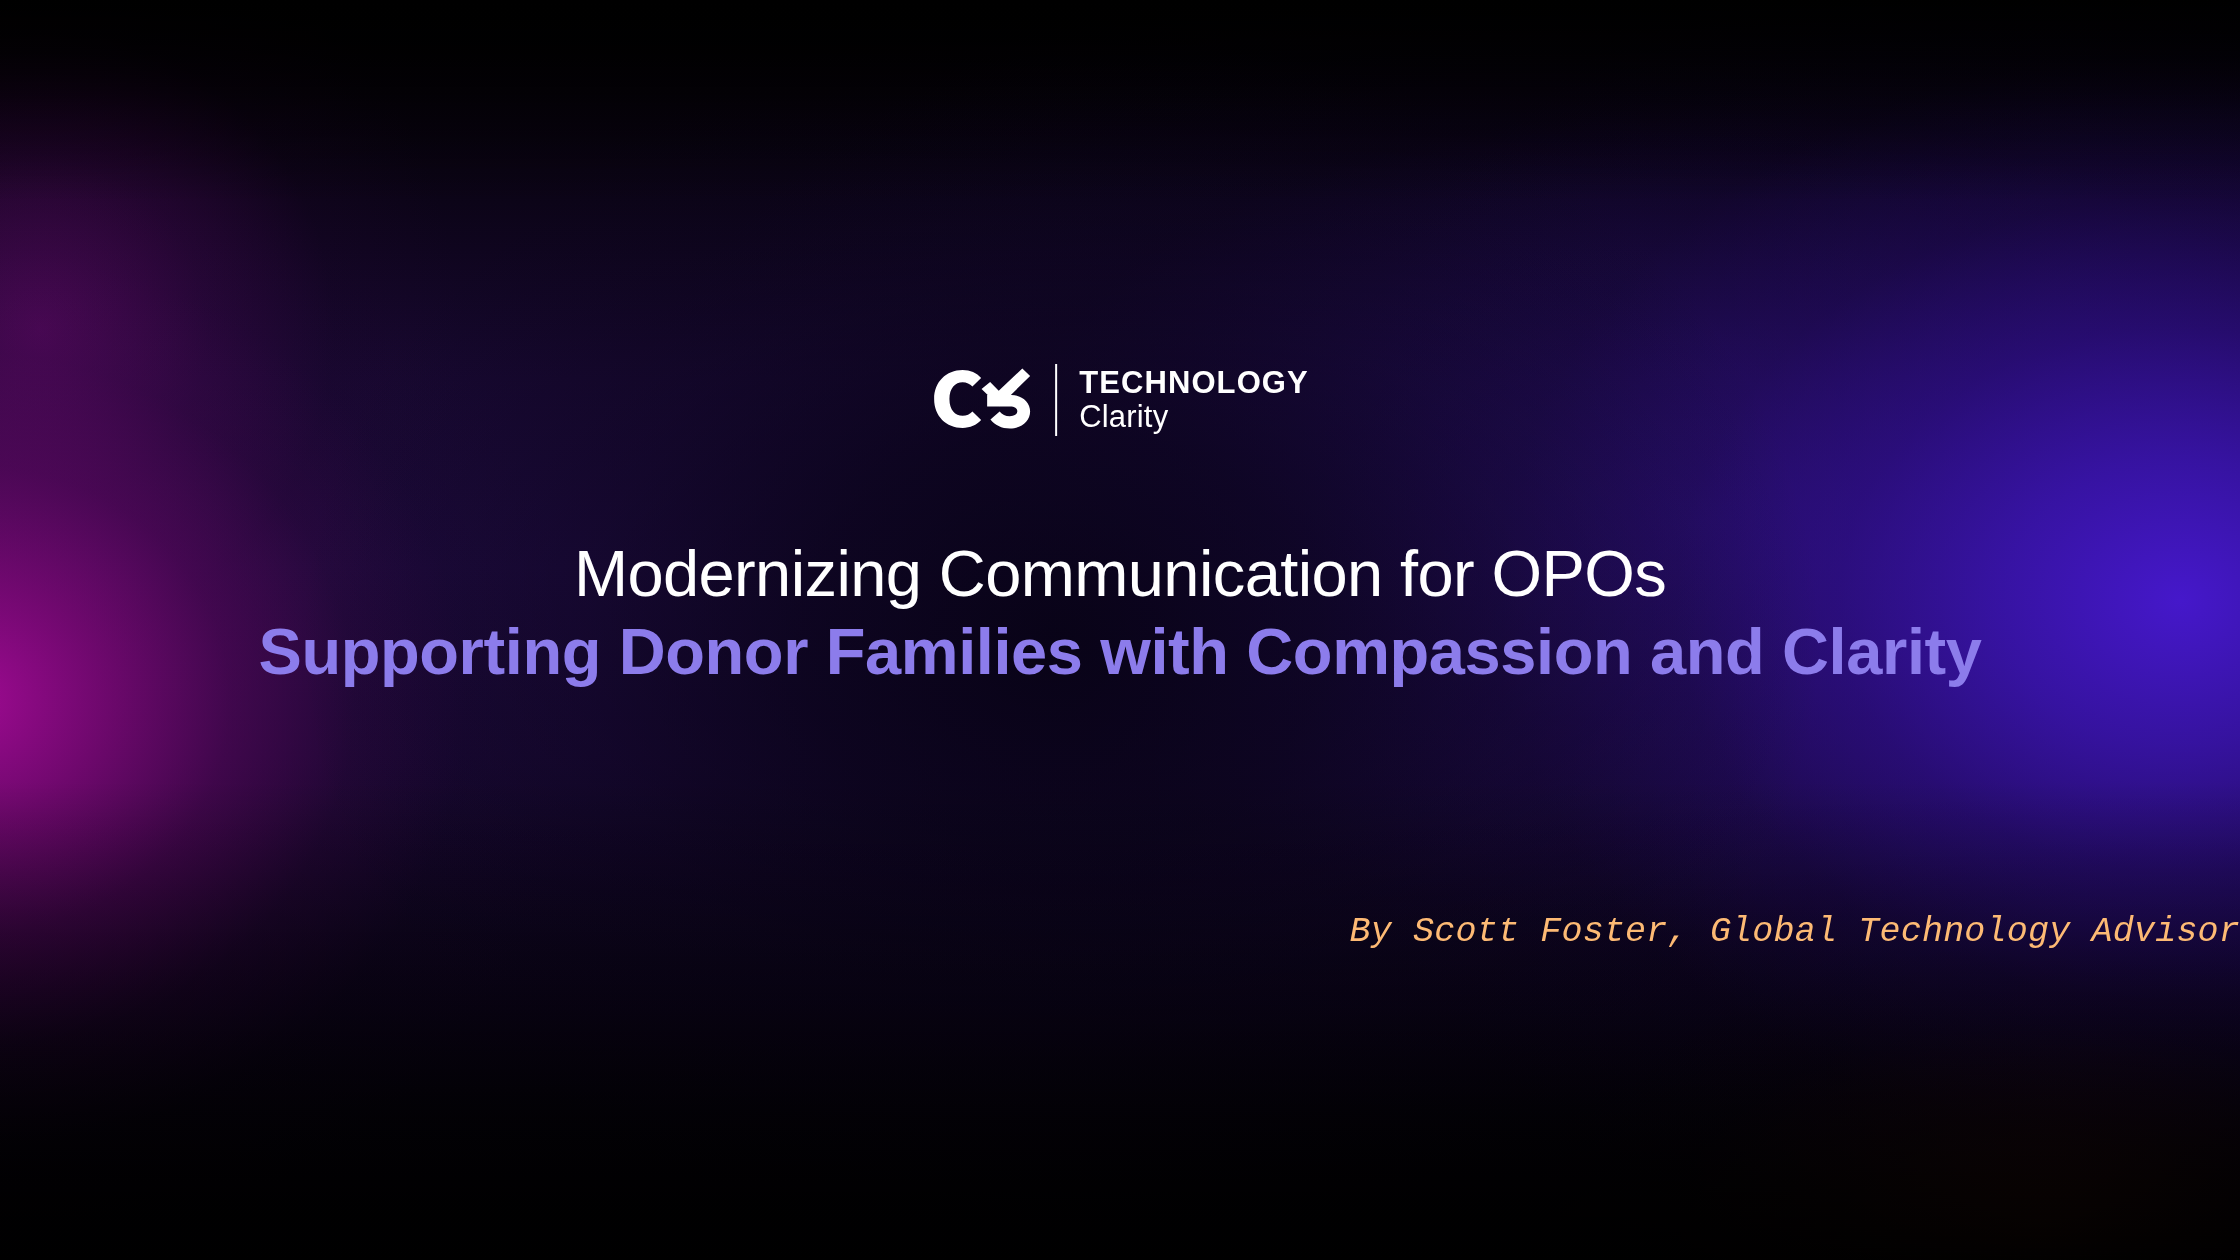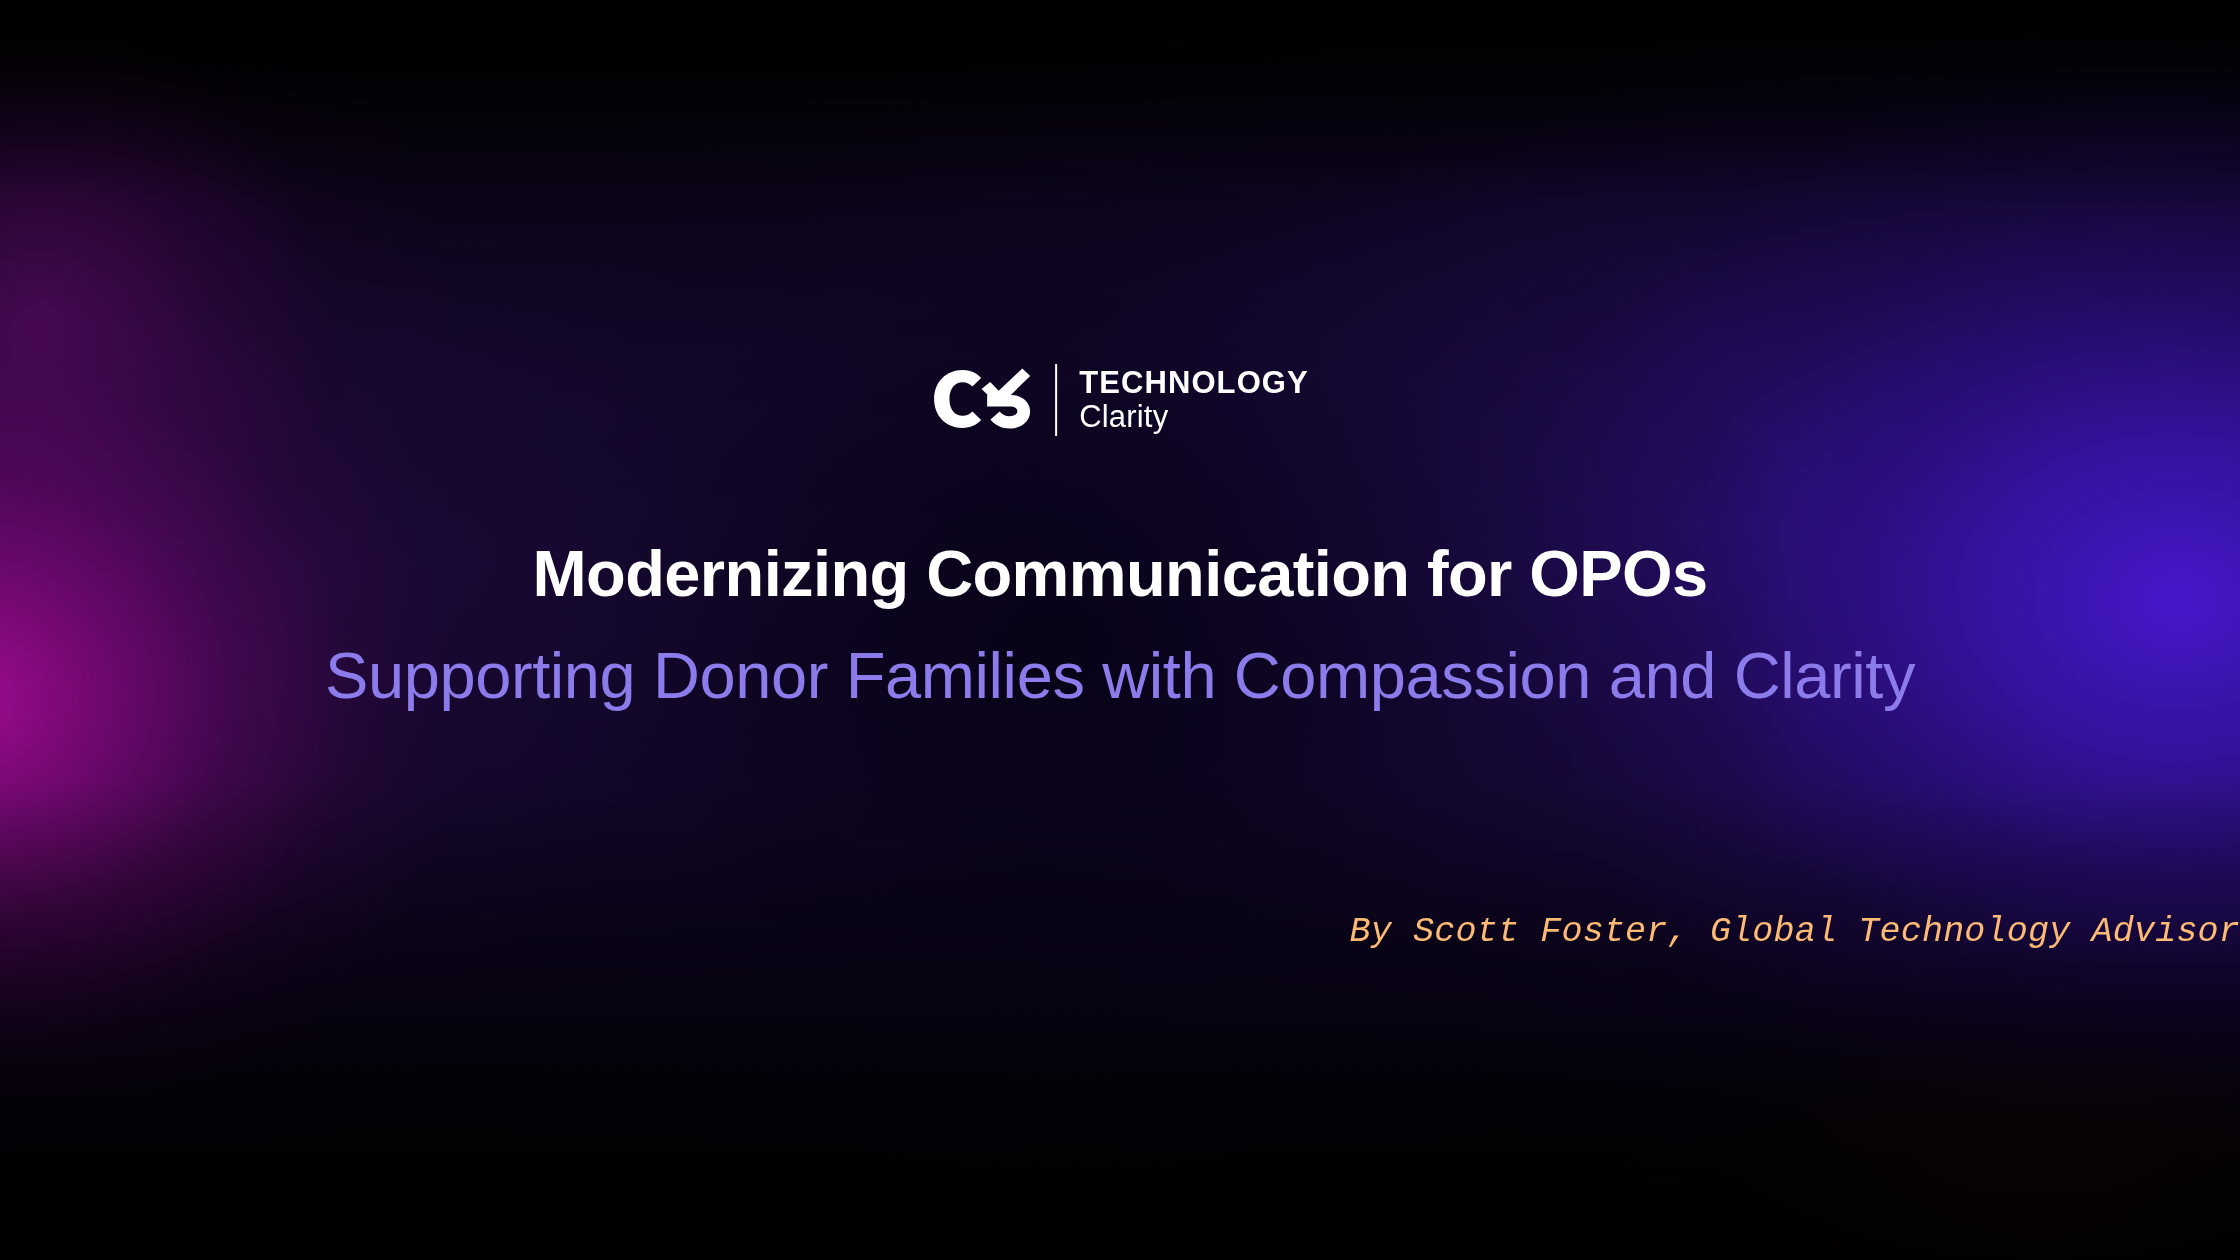--- a/index.html
+++ b/index.html
@@ -202,33 +202,32 @@
     position:absolute;
     top:535px;
     left:0;
     width:100%;
     text-align:center;
   }
 
   .title-main {
     color:#ffffff;
     font-size:65px;
-    font-weight:bold;
+    font-weight:normal;
     letter-spacing:-0.6px;
     line-height:78px;
     white-space:nowrap;
   }
 
   .title-sub {
     color:#8c7ceb;
     font-size:65px;
-    font-weight:normal;
+    font-weight:bold;
     letter-spacing:-0.4px;
     line-height:78px;
-    margin-top:24px;
     white-space:nowrap;
   }
 
   
   .byline {
     position:absolute;
     top:910px;
     left:0;
     width:100%;
     text-align:right;

